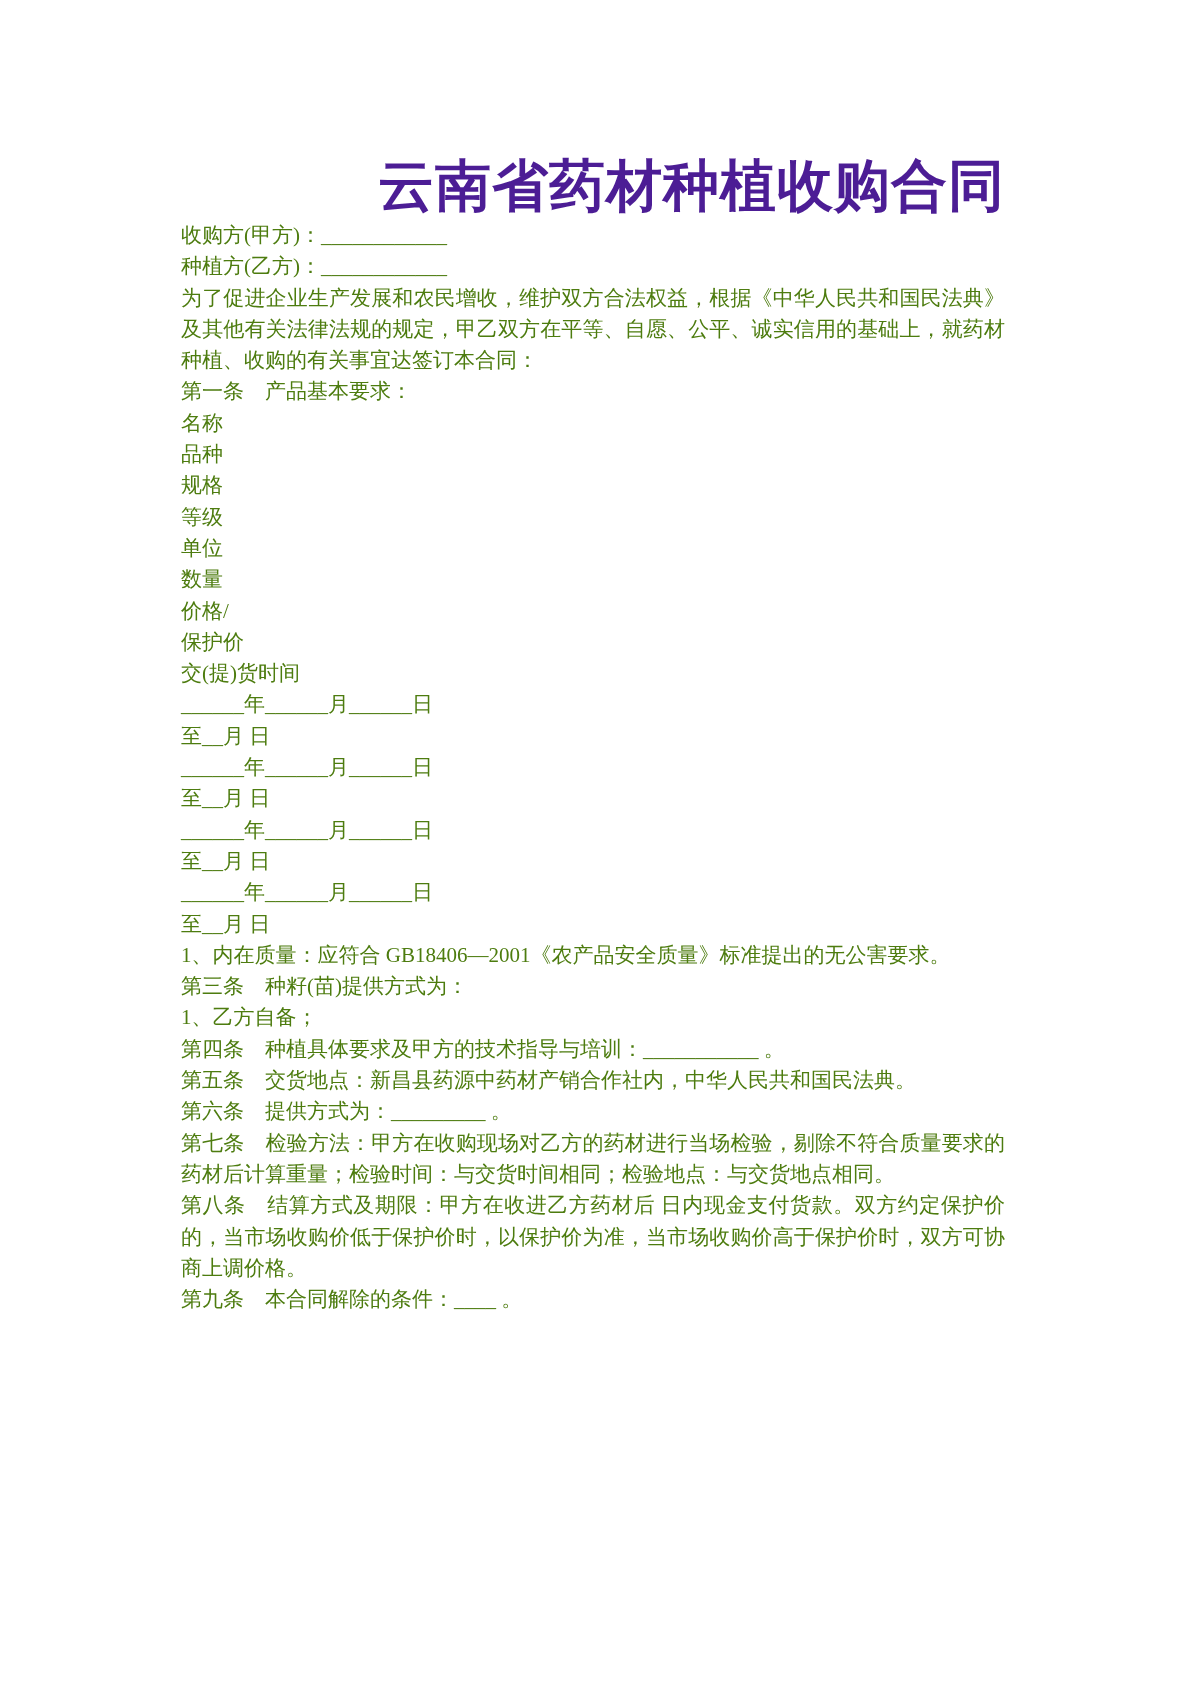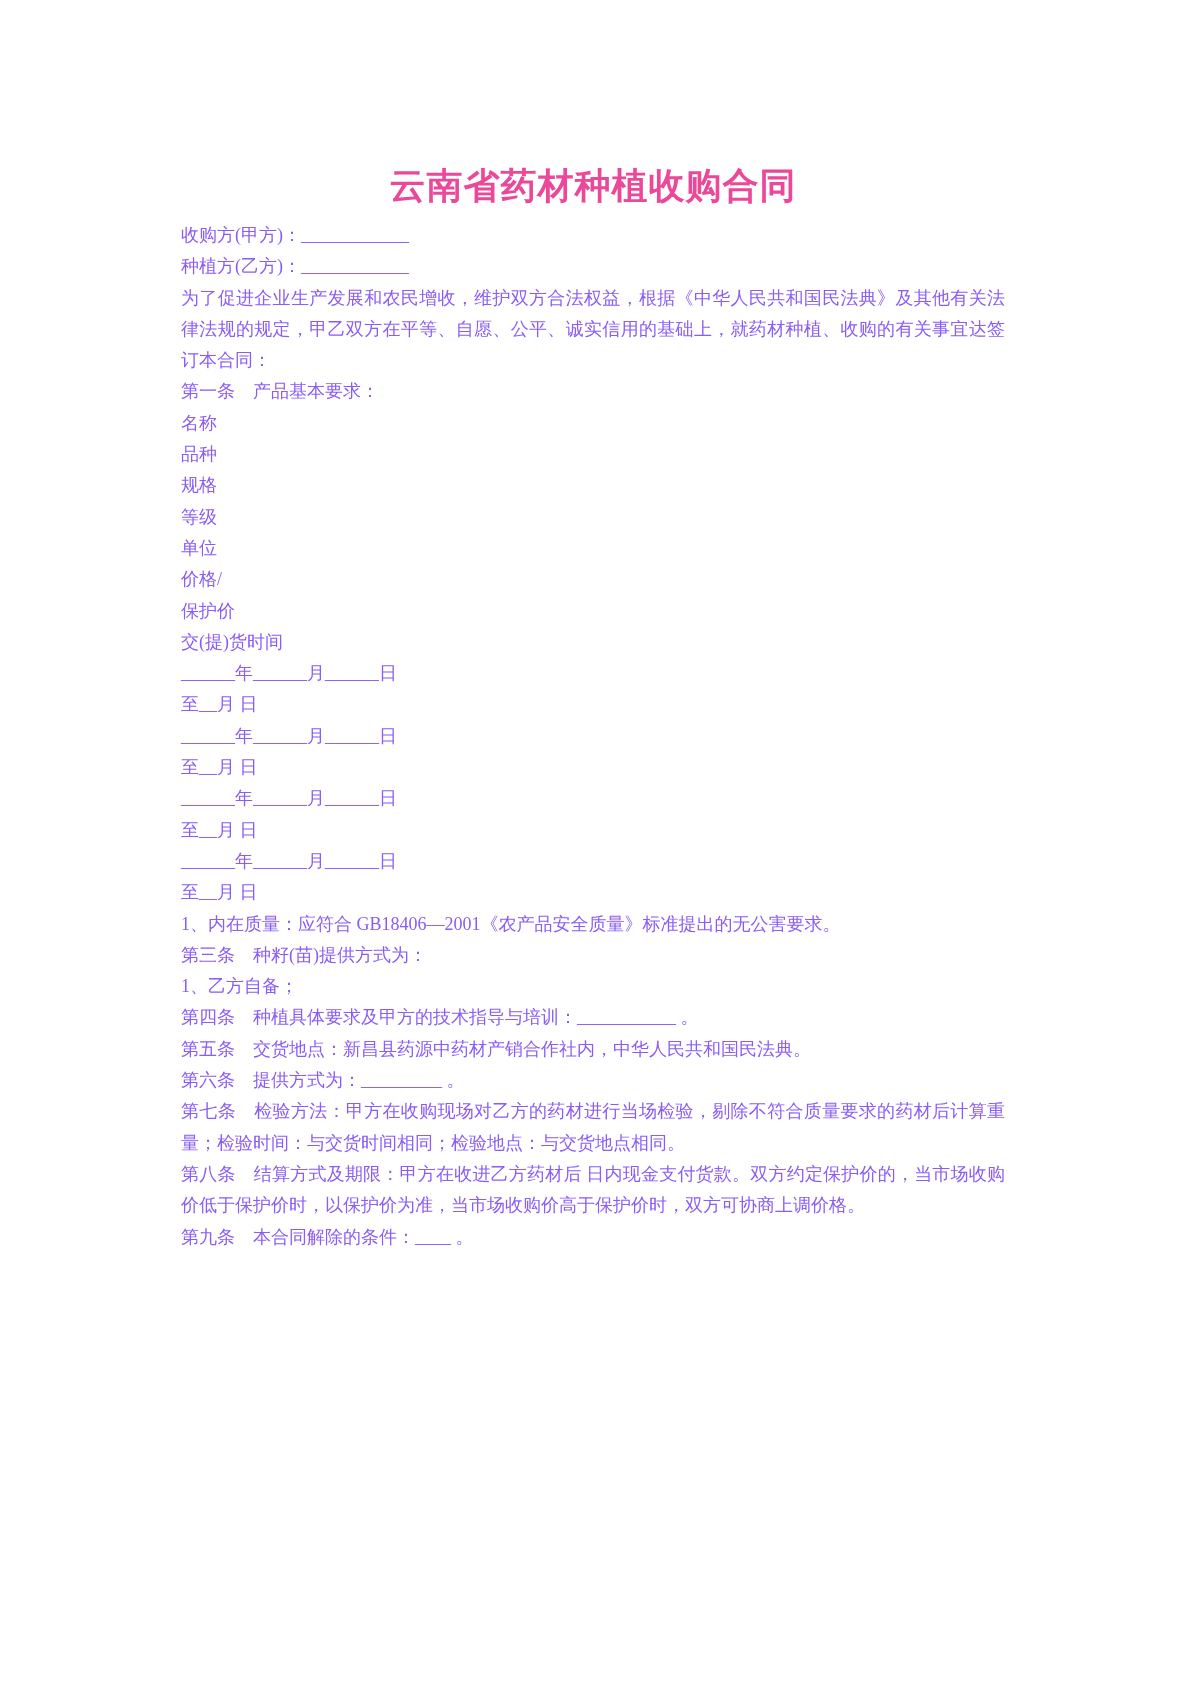--- a/index.html
+++ b/index.html
@@ -24,57 +24,58 @@
     overflow: hidden;
   }
   .content {
     position: absolute;
     left: 181px;
     top: 160px;
     width: 824px;
   }
   .doc-title {
     margin: 0 0 8px 0;
-    font-size: 36px;
+    font-size: 56px;
     line-height: 52px;
     font-weight: bold;
-    text-align: center;
-    color: #ec4899;
+    text-align: right;
+    color: #4c1d95;
     letter-spacing: 1px;
     white-space: nowrap;
   }
   .doc-body {
     margin: 0;
   }
   .doc-line {
     margin: 0;
-    font-size: 18px;
+    font-size: 21px;
     line-height: 31.3px;
     text-align: justify;
-    color: #8b5cf6;
+    color: #4d7c0f;
     word-break: normal;
     overflow-wrap: break-word;
   }
 </style>
 </head>
 <body>
 
 <div class="page">
   <div class="content">
     <h1 class="doc-title">云南省药材种植收购合同</h1>
     <div class="doc-body">
         <p class="doc-line">收购方(甲方)：____________</p>
         <p class="doc-line">种植方(乙方)：____________</p>
         <p class="doc-line">为了促进企业生产发展和农民增收，维护双方合法权益，根据《中华人民共和国民法典》及其他有关法律法规的规定，甲乙双方在平等、自愿、公平、诚实信用的基础上，就药材种植、收购的有关事宜达签订本合同：</p>
         <p class="doc-line">第一条　产品基本要求：</p>
         <p class="doc-line">名称</p>
         <p class="doc-line">品种</p>
         <p class="doc-line">规格</p>
         <p class="doc-line">等级</p>
         <p class="doc-line">单位</p>
+        <p class="doc-line">数量</p>
         <p class="doc-line">价格/</p>
         <p class="doc-line">保护价</p>
         <p class="doc-line">交(提)货时间</p>
         <p class="doc-line">______年______月______日</p>
         <p class="doc-line">至__月 日</p>
         <p class="doc-line">______年______月______日</p>
         <p class="doc-line">至__月 日</p>
         <p class="doc-line">______年______月______日</p>
         <p class="doc-line">至__月 日</p>
         <p class="doc-line">______年______月______日</p>

